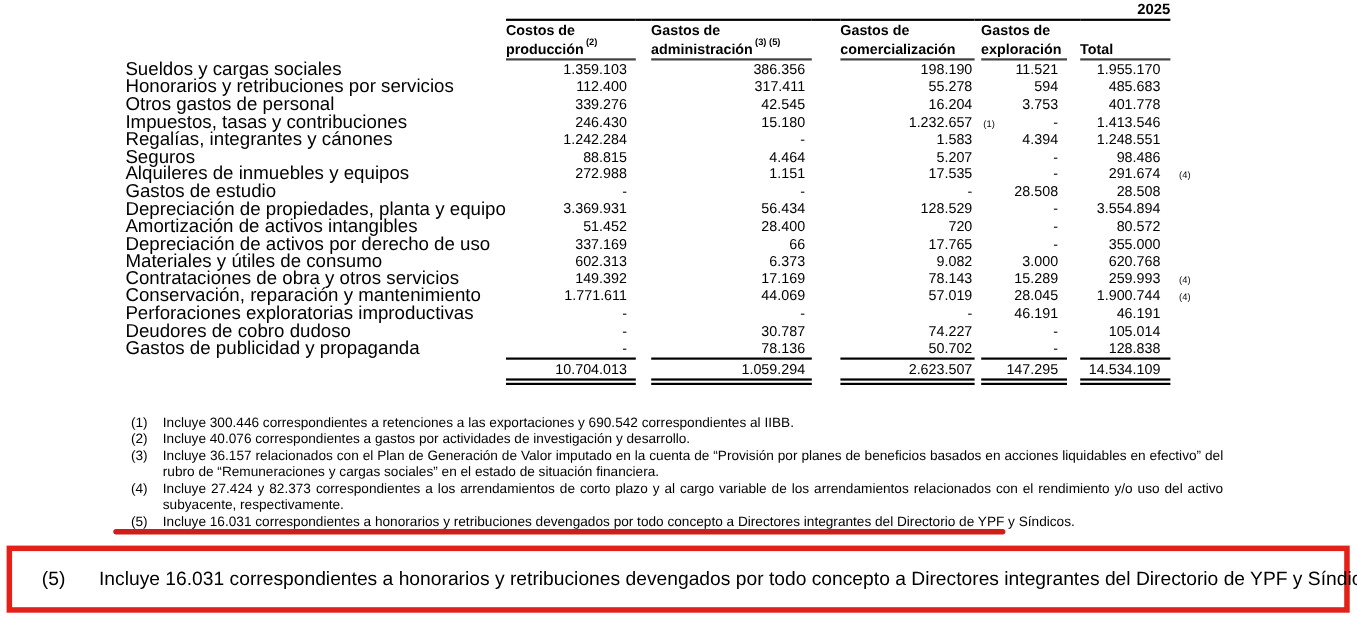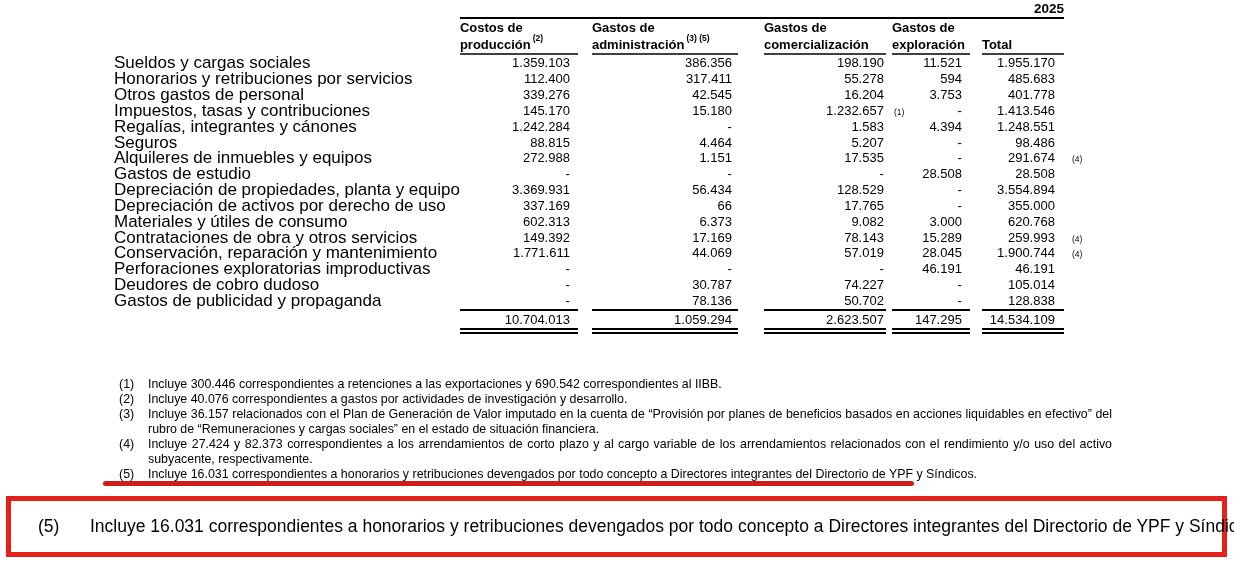--- a/index.html
+++ b/index.html
@@ -126,21 +126,21 @@
     <td class="num pr2 rel"><span>16.204</span><sup class="mk"></sup></td>
     <td class="g"></td>
     <td class="num pr8">3.753</td>
     <td class="g"></td>
     <td class="num pr9 rel"><span>401.778</span><sup class="mk"></sup></td>
     <td></td>
   </tr>
 
   <tr>
     <td class="lbl">Impuestos, tasas y contribuciones</td>
-    <td class="num pr8">145.170</td>
+    <td class="num pr8">246.430</td>
     <td class="g"></td>
     <td class="num pr6">15.180</td>
     <td class="g"></td>
     <td class="num pr2 rel"><span>1.232.657</span><sup class="mk">(1)</sup></td>
     <td class="g"></td>
     <td class="num pr8">-</td>
     <td class="g"></td>
     <td class="num pr9 rel"><span>1.413.546</span><sup class="mk"></sup></td>
     <td></td>
   </tr>
@@ -208,20 +208,33 @@
     <td class="num pr6">56.434</td>
     <td class="g"></td>
     <td class="num pr2 rel"><span>128.529</span><sup class="mk"></sup></td>
     <td class="g"></td>
     <td class="num pr8">-</td>
     <td class="g"></td>
     <td class="num pr9 rel"><span>3.554.894</span><sup class="mk"></sup></td>
     <td></td>
   </tr>
 
+  <tr>
+    <td class="lbl">Amortización de activos intangibles</td>
+    <td class="num pr8">51.452</td>
+    <td class="g"></td>
+    <td class="num pr6">28.400</td>
+    <td class="g"></td>
+    <td class="num pr2 rel"><span>720</span><sup class="mk"></sup></td>
+    <td class="g"></td>
+    <td class="num pr8">-</td>
+    <td class="g"></td>
+    <td class="num pr9 rel"><span>80.572</span><sup class="mk"></sup></td>
+    <td></td>
+  </tr>
 
   <tr>
     <td class="lbl">Depreciación de activos por derecho de uso</td>
     <td class="num pr8">337.169</td>
     <td class="g"></td>
     <td class="num pr6">66</td>
     <td class="g"></td>
     <td class="num pr2 rel"><span>17.765</span><sup class="mk"></sup></td>
     <td class="g"></td>
     <td class="num pr8">-</td>

